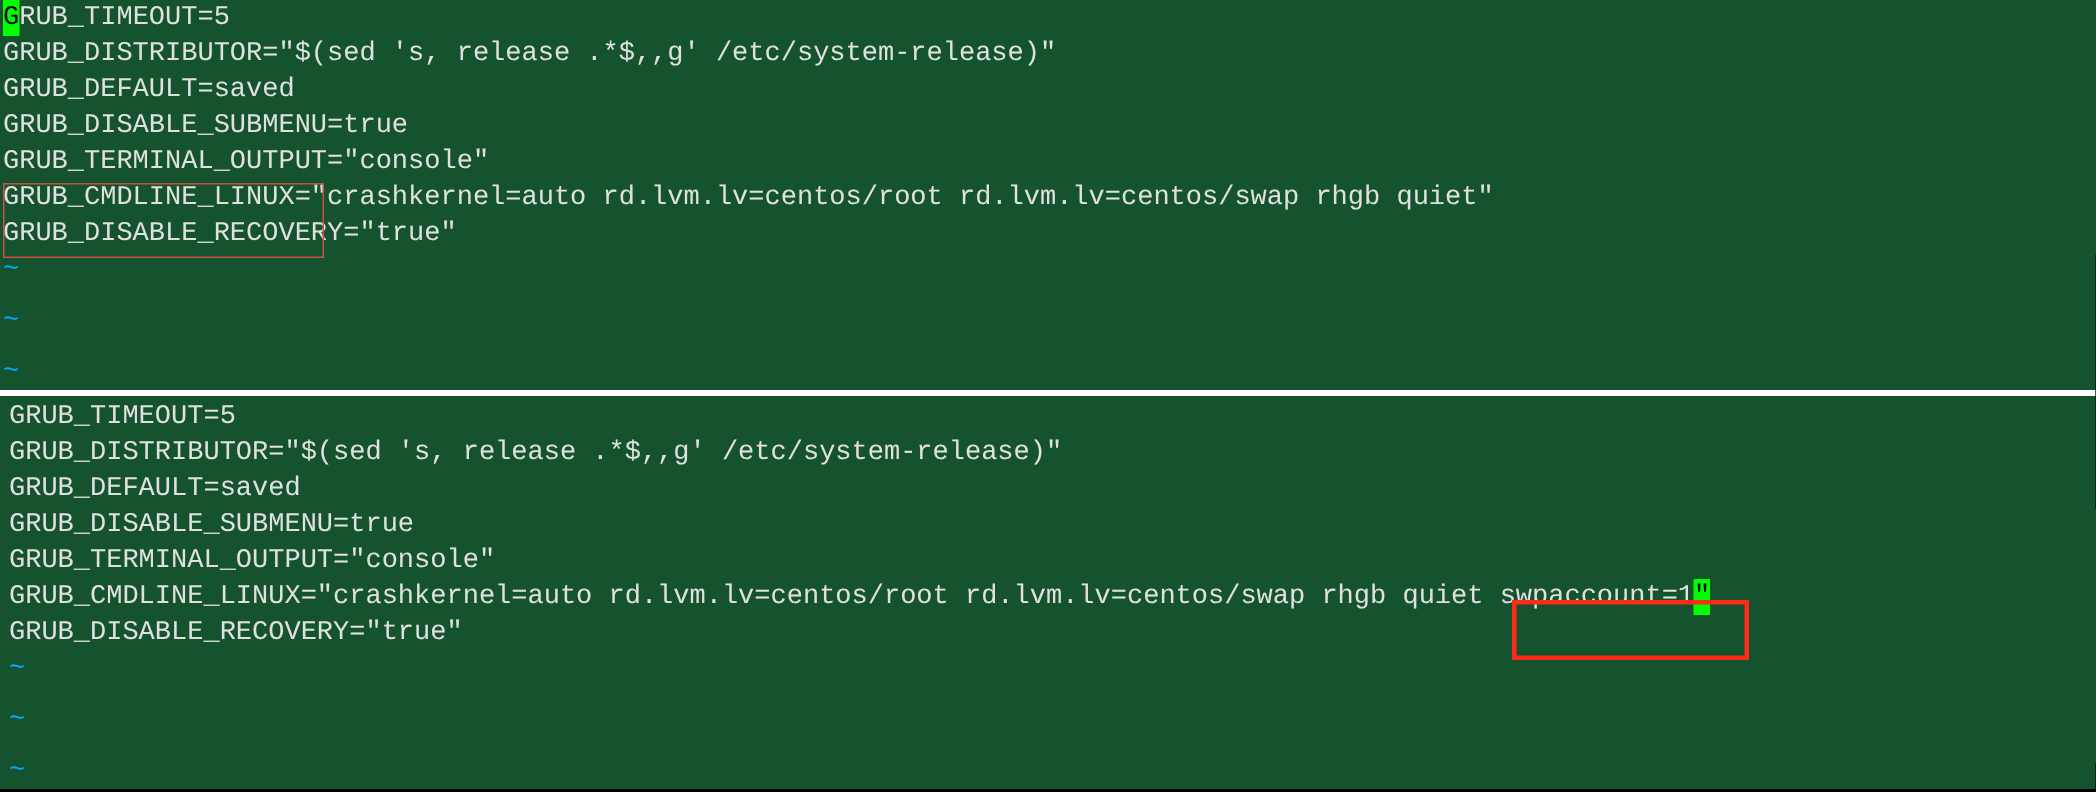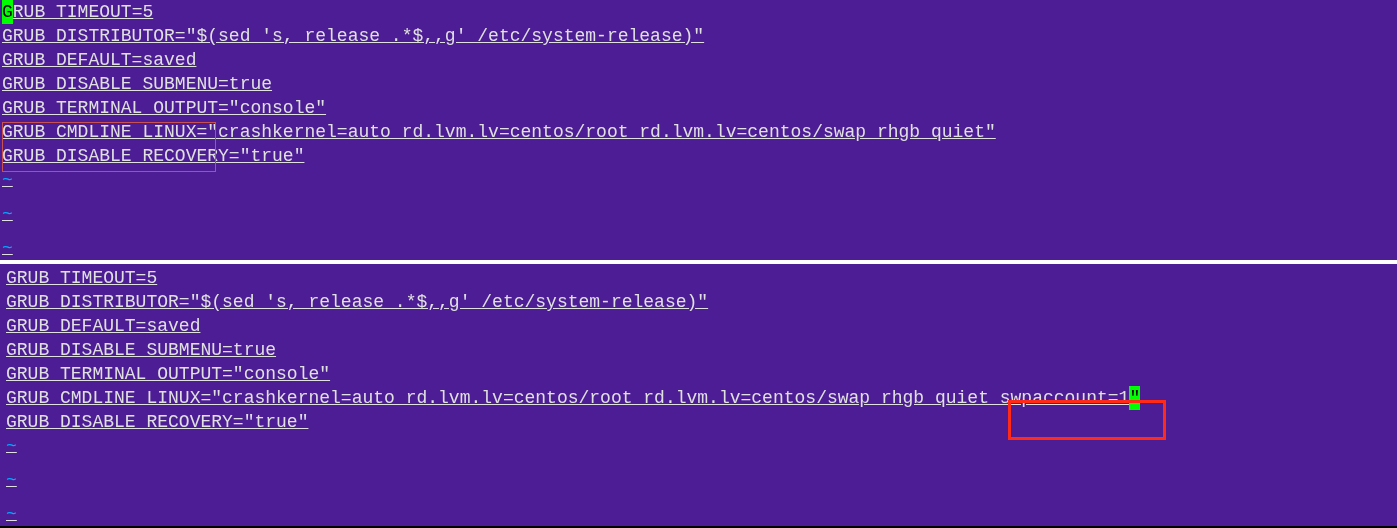--- a/index.html
+++ b/index.html
@@ -7,23 +7,22 @@
     width: 1397px;
     height: 528px;
     background: #000;
     font-family: "Consolas", "Courier New", monospace;
     font-size: 18px;
     line-height: 24px;
     color: #e0e0e0;
     overflow: hidden;
   }
   .terminal {
-    background: #4c1d95;
+    background: #14532d;
     position: relative;
-    text-decoration: underline;
   }
   .line {
     white-space: pre;
     position: relative;
   }
   .cursor-g {
     background: #00ff00;
     color: #000;
     display: inline-block;
   }

